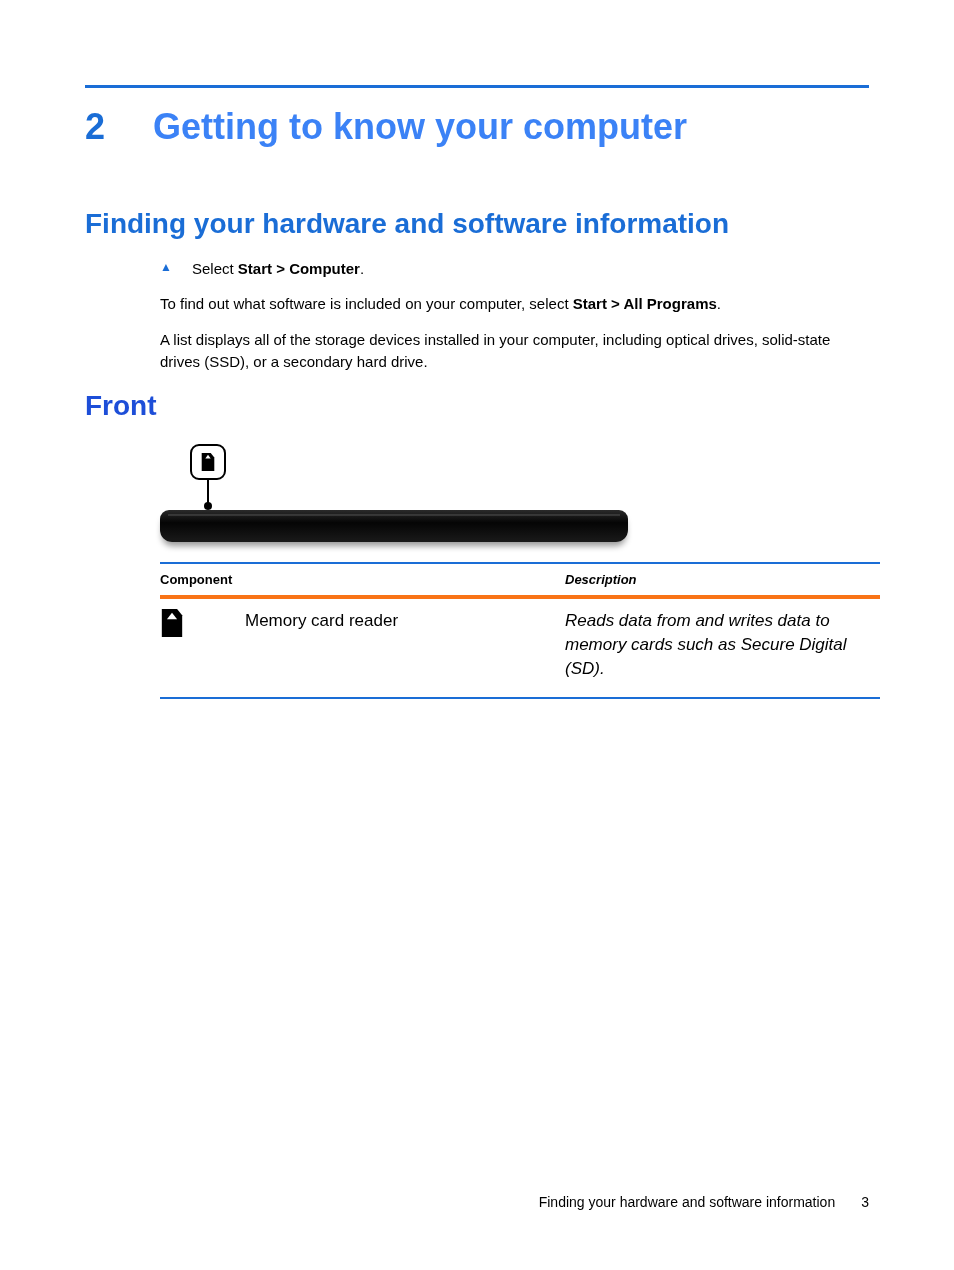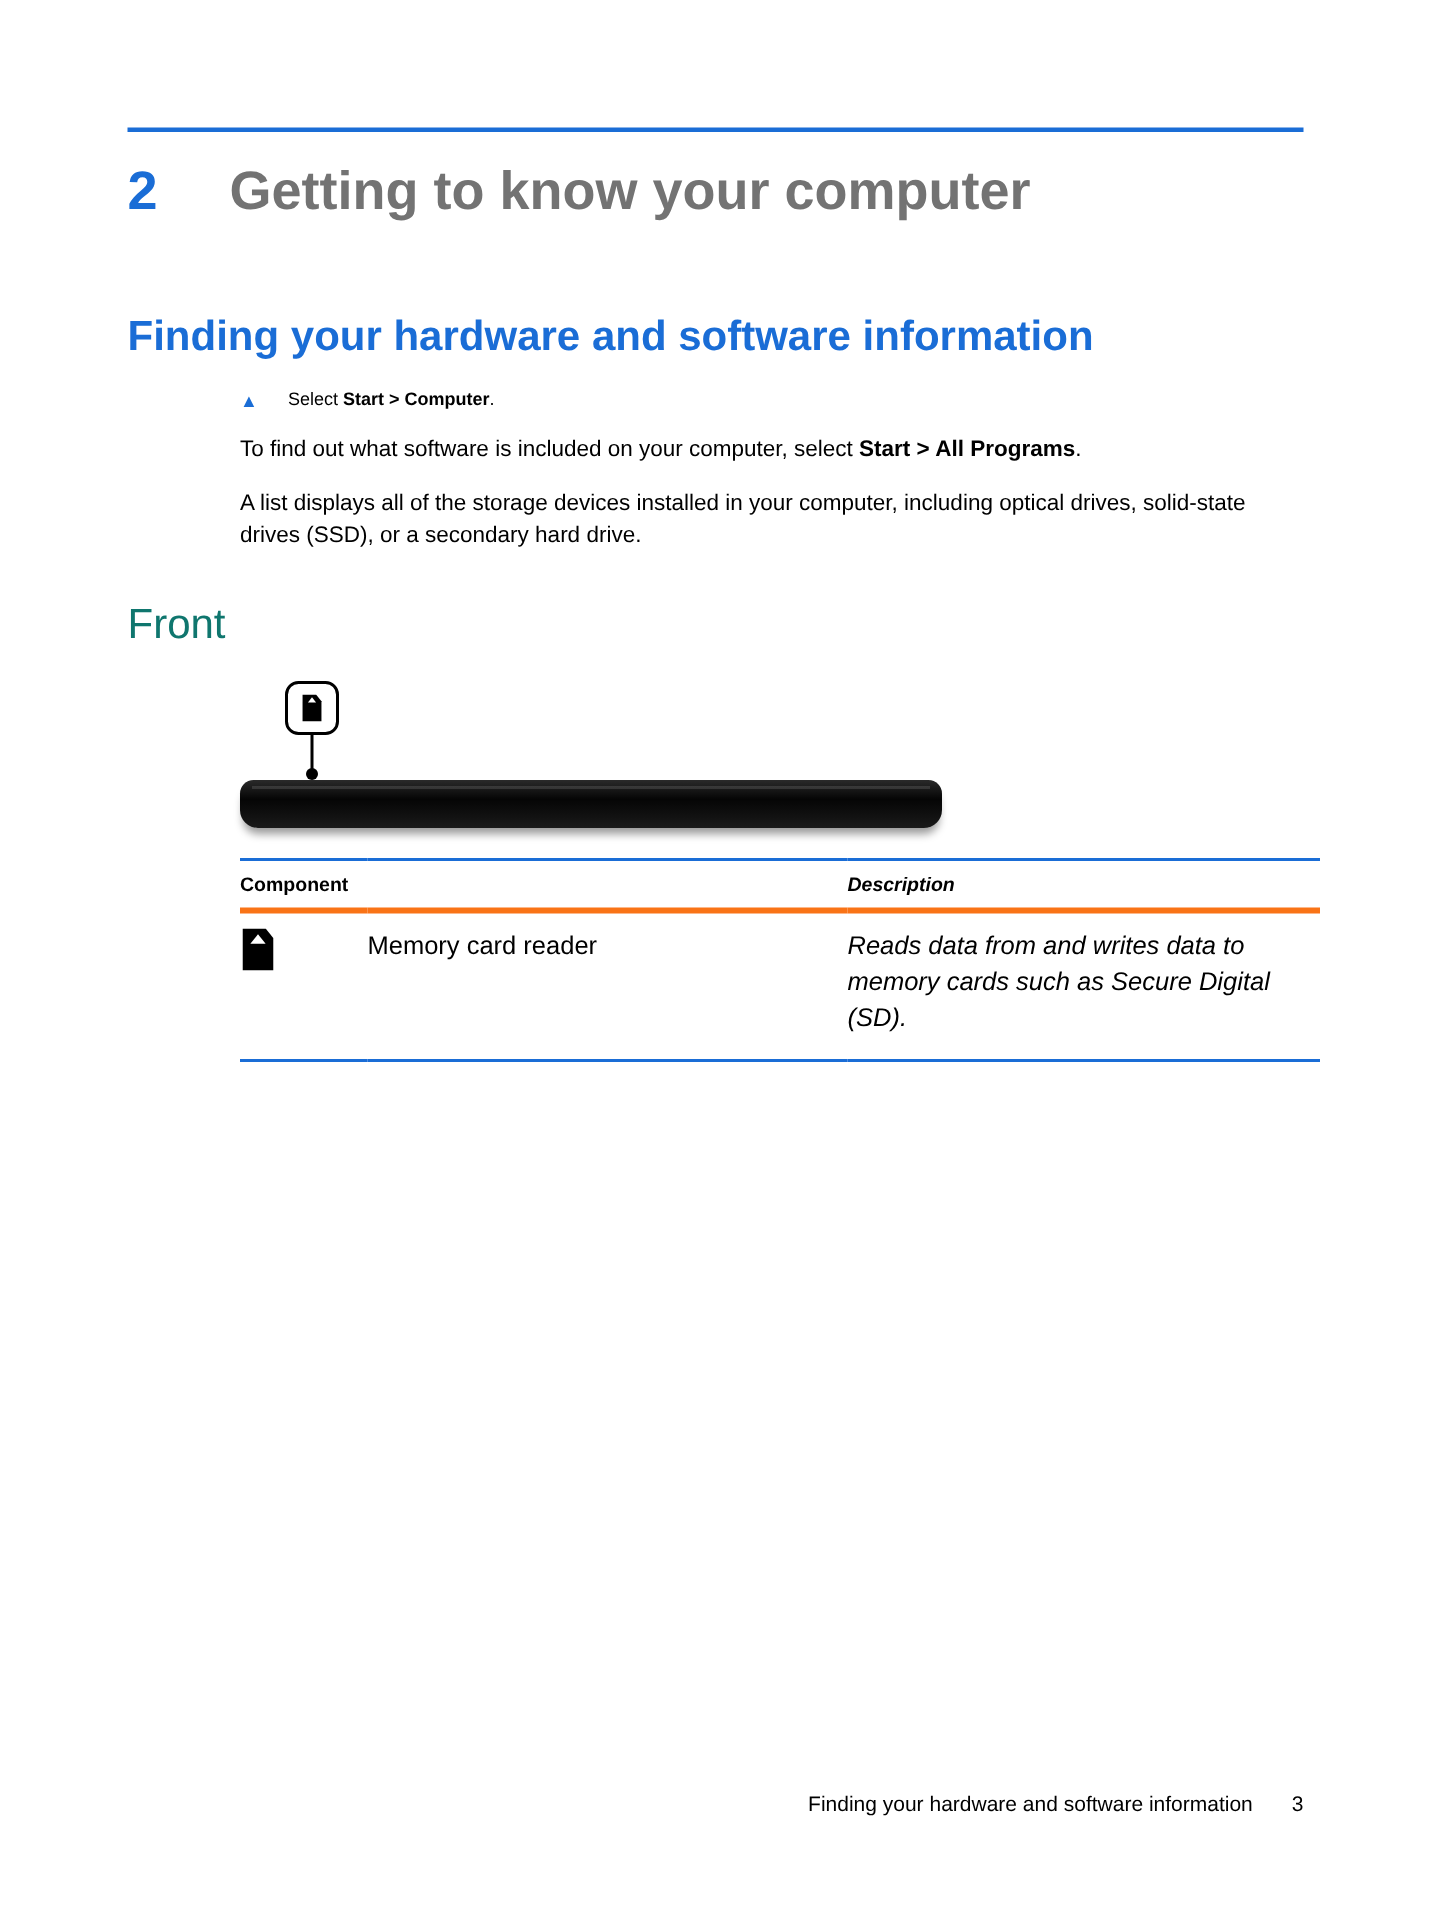--- a/index.html
+++ b/index.html
@@ -25,21 +25,21 @@
       margin-bottom: 60px;
     }
     .chapter-num {
       color: #1a6dd6;
       font-size: 36px;
       font-weight: bold;
       width: 68px;
       flex-shrink: 0;
     }
     .chapter-text {
-      color: #737373;
+      color: #3b82f6;
       font-size: 36px;
       font-weight: bold;
     }
     .section-heading {
       color: #1a6dd6;
       font-size: 28px;
       font-weight: bold;
       margin-bottom: 18px;
     }
     .indented-block {
@@ -51,36 +51,36 @@
       margin-bottom: 14px;
     }
     .triangle-bullet {
       color: #1a6dd6;
       font-size: 12px;
       width: 32px;
       flex-shrink: 0;
       padding-top: 2px;
     }
     .bullet-text {
-      font-size: 12px;
+      font-size: 15px;
       line-height: 1.4;
     }
     .para {
       font-size: 15px;
       line-height: 1.45;
       margin-bottom: 14px;
     }
     .bold {
       font-weight: bold;
     }
     .section-heading-2 {
-      color: #0f766e;
+      color: #1d4ed8;
       font-size: 28px;
-      font-weight: normal;
-      margin-top: 32px;
+      font-weight: bold;
+      margin-top: 18px;
       margin-bottom: 22px;
     }
     .laptop-diagram {
       margin-left: 75px;
       margin-bottom: 20px;
     }
     .callout-bubble {
       width: 36px;
       height: 36px;
       border: 2.5px solid #000;

